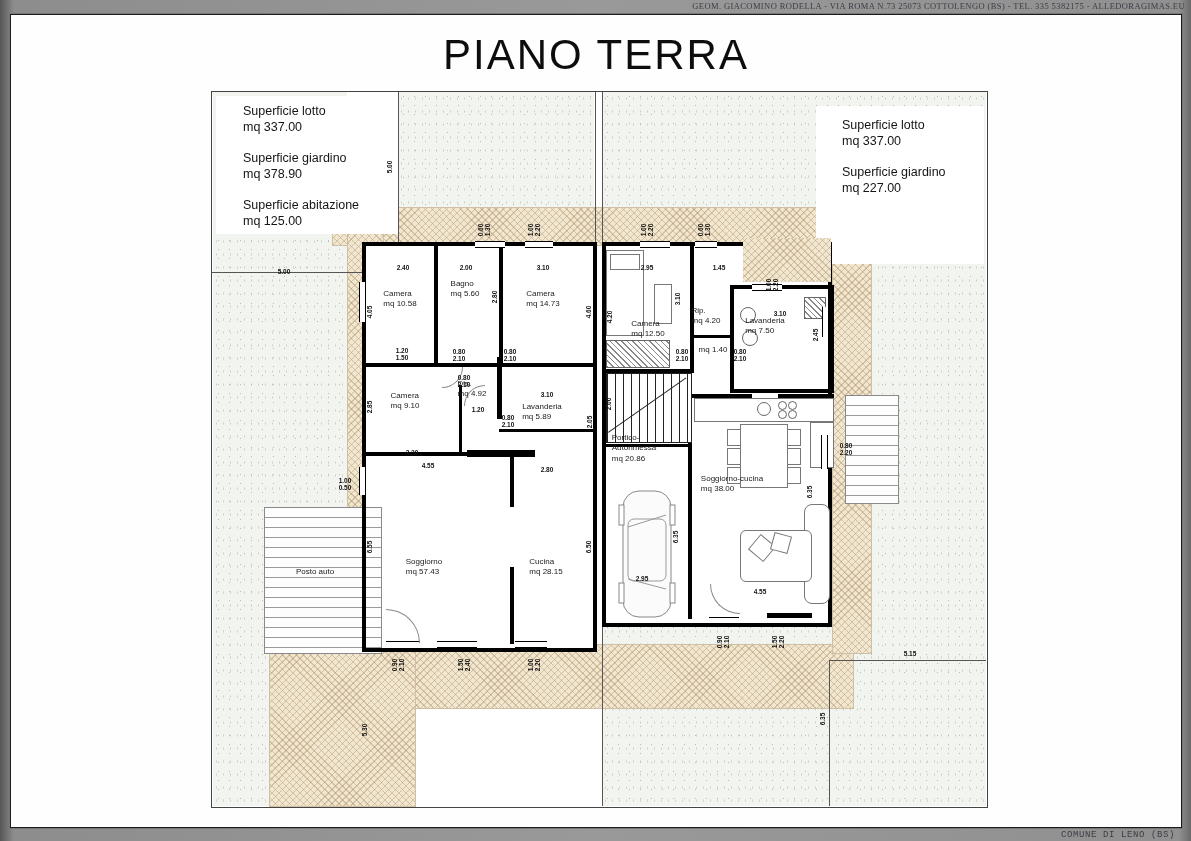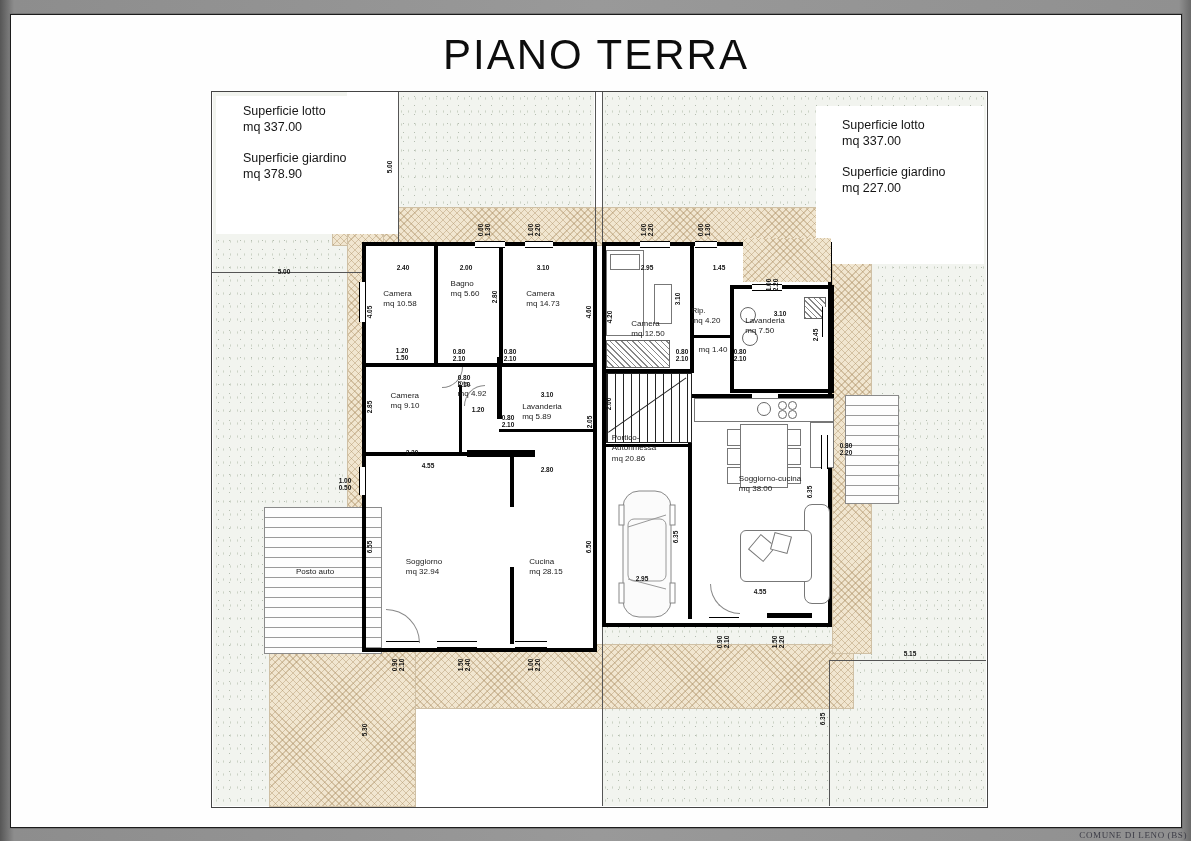--- a/index.html
+++ b/index.html
@@ -2,21 +2,21 @@
 <html><head>
 <meta charset="utf-8">
 <style>
   html,body{margin:0;padding:0;}
   body{width:1191px;height:841px;overflow:hidden;
        font-family:"Liberation Sans",sans-serif;
        background:linear-gradient(90deg,#565656 0,#8d8d8d 14px,#999 50%,#909090 calc(100% - 12px),#6a6a6a 100%);}
   .scan-frame{position:absolute;left:0;top:0;width:1191px;height:841px;}
   .top-note{position:absolute;top:1px;right:6px;font-family:"Liberation Serif",serif;
             font-size:8.5px;color:#3c3c46;letter-spacing:.4px;white-space:nowrap;}
-  .bottom-stamp{position:absolute;bottom:1px;right:4px;font-family:Liberation Serif, serif;
+  .bottom-stamp{position:absolute;bottom:1px;right:16px;font-family:Liberation Mono, monospace;
             font-size:9px;color:#3c3c46;letter-spacing:.6px;}
   .page{position:absolute;left:10px;top:14px;width:1170px;height:812px;
         background:#fefefe;border:1px solid #1c1c1c;box-shadow:0 0 0 1px #777;}
   .title{position:absolute;left:0;top:16px;width:100%;margin:0;text-align:center;
          font-size:42px;font-weight:normal;letter-spacing:2px;color:#0d0d0d;}
   #plan{position:absolute;left:200px;top:76px;width:775px;height:715px;
         background:#fff;border:1px solid #444;}
   
   .garden{position:absolute;background-color:#f2f4ef;z-index:1;
           background-image:radial-gradient(#b4bdb0 .6px,transparent .7px),
@@ -55,20 +55,21 @@
   
   .summary{position:absolute;z-index:7;margin-left:16px;}
   .sum-item{margin-bottom:17px;}
   .sum-label{font-size:12.5px;color:#151515;}
   .sum-value{font-size:12.5px;color:#151515;margin-top:2px;}
 </style>
 </head>
 <body>
 
 <div class="scan-frame">
+  <div class="top-note">GEOM. GIACOMINO RODELLA - VIA ROMA N.73 25073 COTTOLENGO (BS) - TEL. 335 5382175 - ALLEDORAGIMAS.EU</div>
 
   <div class="page">
     <h1 class="title">PIANO TERRA</h1>
 
     <div id="plan">
 
       <div class="garden" style="left:1px;top:0;width:134px;height:714px;"></div>
       <div class="garden" style="left:186px;top:0;width:196px;height:115px;"></div>
       <div class="garden" style="left:390px;top:0;width:384px;height:714px;"></div>
 
@@ -92,20 +93,24 @@
       <div class="bl" style="left:617px;top:568px;width:157px;height:1px;"></div>
 
       <div class="summary" style="left:15px;top:12px;width:170px;">
         <div class="sum-item">
           <div class="sum-label">Superficie lotto</div>
           <div class="sum-value">mq  337.00</div>
         </div>
         <div class="sum-item">
           <div class="sum-label">Superficie giardino</div>
           <div class="sum-value">mq 378.90</div>
+        </div>
+        <div class="sum-item">
+          <div class="sum-label">Superficie abitazione</div>
+          <div class="sum-value">mq 125.00</div>
         </div>
       </div>
 
       <div class="summary" style="left:614px;top:26px;width:160px;">
         <div class="sum-item">
           <div class="sum-label">Superficie lotto</div>
           <div class="sum-value">mq  337.00</div>
         </div>
         <div class="sum-item">
           <div class="sum-label">Superficie giardino</div>
@@ -209,35 +214,35 @@
 mq 5.60</div>
         <div class="room-label" style="left: 331px; top: 207px;">Camera
 mq 14.73</div>
         <div class="room-label" style="left: 193px; top: 309px;">Camera
 mq 9.10</div>
         <div class="room-label" style="left: 260px; top: 297px;">Dis.
 mq 4.92</div>
         <div class="room-label" style="left: 330px; top: 320px;">Lavanderia
 mq  5.89</div>
         <div class="room-label" style="left: 212px; top: 475px;">Soggiorno
-mq 32.94</div>
+mq 57.43</div>
         <div class="room-label" style="left: 334px; top: 475px;">Cucina
 mq 28.15</div>
         <div class="room-label" style="left: 103px; top: 480px;">Posto auto</div>
         <div class="room-label" style="left: 436px; top: 237px;">Camera
 mq 12.50</div>
         <div class="room-label" style="left: 494px; top: 224px;">Rip.
 mq 4.20</div>
         <div class="room-label" style="left: 501px; top: 258px;">mq 1.40</div>
         <div class="room-label" style="left: 553px; top: 234px;">Lavanderia
 mq  7.50</div>
         <div class="room-label" style="left: 422px; top: 357px;">Portico-
 Autorimessa
 mq 20.86</div>
-        <div class="room-label" style="left: 520px; top: 392px; margin-left: 38px;">Soggiorno-cucina
+        <div class="room-label" style="left: 520px; top: 392px;">Soggiorno-cucina
 mq 38.00</div>
         <div class="dim-label" style="left: 72px; top: 180px;">5.00</div>
         <div class="dim-label rot" style="left: 178px; top: 75px;">5.00</div>
         <div class="dim-label" style="left: 190px; top: 262px;">1.20
 1.50</div>
         <div class="dim-label" style="left: 191px; top: 176px;">2.40</div>
         <div class="dim-label" style="left: 254px; top: 176px;">2.00</div>
         <div class="dim-label" style="left: 331px; top: 176px;">3.10</div>
         <div class="dim-label rot" style="left: 272px; top: 138px;">0.60
 1.30</div>

